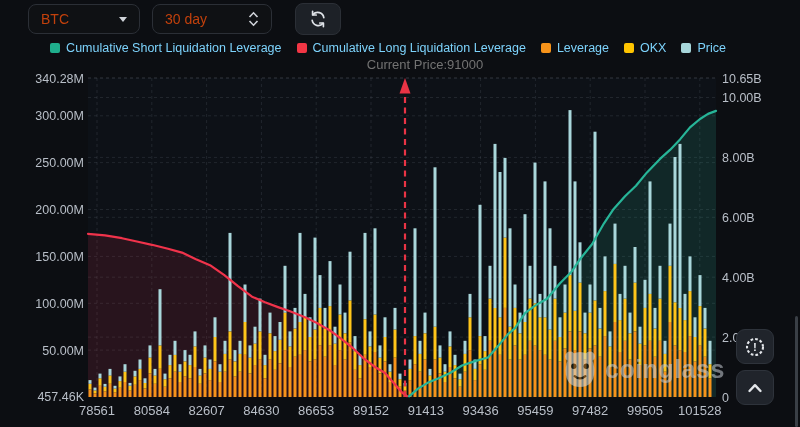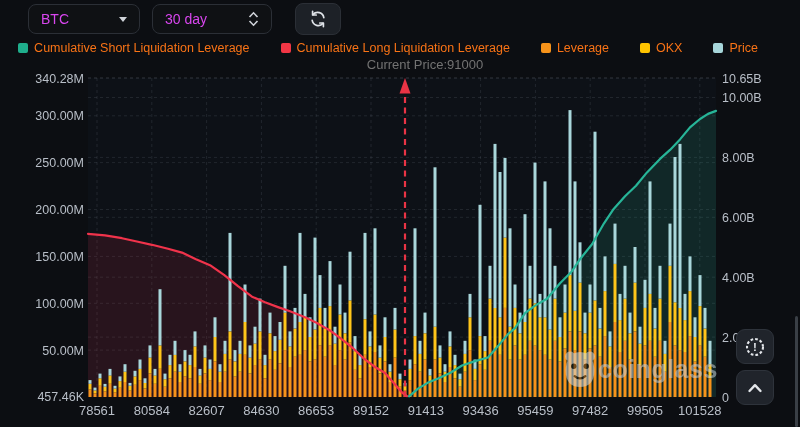--- a/index.html
+++ b/index.html
@@ -12,55 +12,55 @@
     overflow:hidden;
   }
   .panel { position:absolute; inset:0; }
 
   
   .toolbar { position:absolute; top:0; left:0; right:0; height:38px; }
   .select {
     position:absolute; top:4px; height:30px;
     background:#0f1114; border:1px solid #2b2f36; border-radius:8px;
     display:flex; align-items:center; justify-content:space-between;
-    padding:0 12px; font-size:14px; color:#d946ef; cursor:pointer;
+    padding:0 12px; font-size:14px; color:#c2410c; cursor:pointer;
   }
   .select.symbol { left:28px; width:112px; }
   .select.range  { left:152px; width:120px; }
   .caret-down {
     width:0; height:0; border-left:4.5px solid transparent;
     border-right:4.5px solid transparent; border-top:5.5px solid #cfd3d9;
   }
   .icon-btn {
     position:absolute; top:3px; left:295px; width:46px; height:32px;
     background:#1d2127; border:1px solid #2b2f36; border-radius:8px;
     display:flex; align-items:center; justify-content:center; cursor:pointer;
   }
 
   
   .legend {
     position:absolute; top:39px; left:36px; right:60px; height:17px;
-    display:flex; align-items:center; justify-content:center; gap:31px;
-    font-size:12.5px; color:#f97316; white-space:nowrap;
+    display:flex; align-items:center; justify-content:center; gap:15px;
+    font-size:12.5px; color:#7dd3fc; white-space:nowrap;
   }
   .legend-item { display:flex; align-items:center; gap:6px; cursor:pointer; }
   .swatch { width:10px; height:10px; border-radius:2px; flex:0 0 auto; }
 
   .price-label {
     position:absolute; top:57px; left:425px; transform:translateX(-50%);
     font-size:13px; color:#737373; white-space:nowrap;
   }
 
   
   #chart { position:absolute; inset:0; }
 
   
   .watermark {
     position:absolute; left:562px; top:349px; display:flex; align-items:center;
-    pointer-events:none;
+    gap:7px; pointer-events:none;
   }
   .watermark .wm-text {
     font-size:25px; font-weight:700; letter-spacing:0.5px;
     color:rgba(198,204,211,0.55);
   }
 
   
   .float-btn {
     position:absolute; left:736px; width:38px; height:35px;
     background:#20242b; border:1px solid #2e333b; border-radius:9px;

